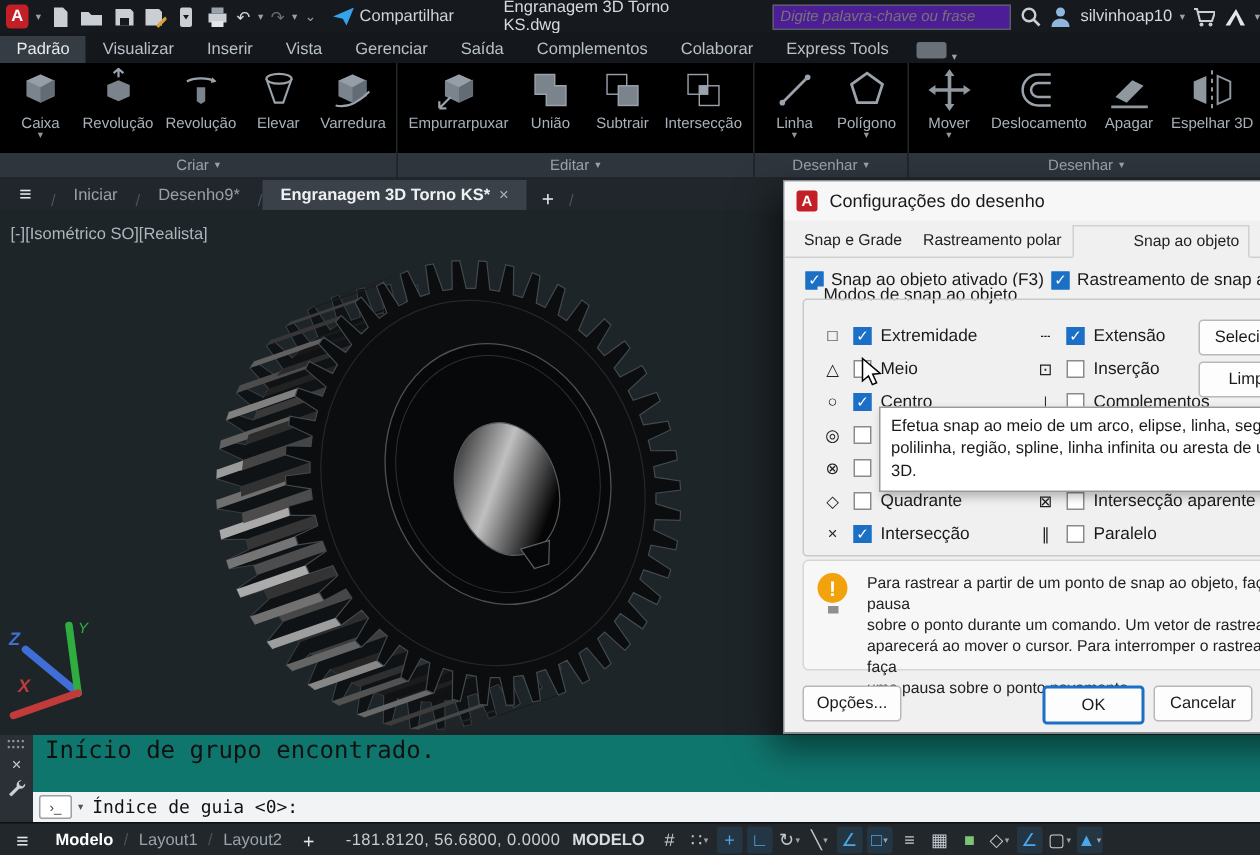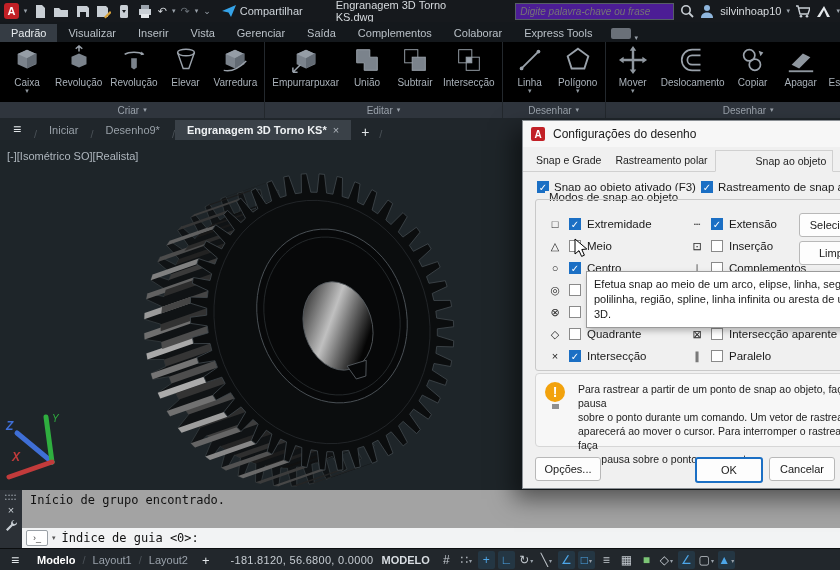--- a/index.html
+++ b/index.html
@@ -45,21 +45,21 @@
   .fslash{color:#4a5157;}
   
   .viewport{position:absolute;left:0;top:140px;width:840px;height:350px;background:#1e2529;overflow:hidden;}
   .vplabel{position:absolute;left:7px;top:10px;font-size:11px;color:#aeb6bd;}
   
   .cmd{position:absolute;left:0;top:490px;width:840px;height:58px;background:#2b3036;display:flex;}
   .cmdstrip{width:22px;display:flex;flex-direction:column;align-items:center;padding-top:3px;gap:3px;color:#c9cfd5;}
   .grip{font-size:6px;line-height:4px;letter-spacing:1px;color:#8f979f;}
   .cmdx{font-size:11px;}
   .cmdmain{flex:1;display:flex;flex-direction:column;}
-  .cmdhist{background:#a3a3a3;color:#111;font-family:"DejaVu Sans Mono",monospace;font-size:12px;
+  .cmdhist{background:#0f766e;color:#111;font-family:"DejaVu Sans Mono",monospace;font-size:16px;
            line-height:18px;padding:1px 8px;height:38px;box-sizing:border-box;}
   .cmdline{background:#f2f3f4;height:20px;display:flex;align-items:center;gap:4px;padding-left:4px;}
   .cmdico{width:20px;height:14px;border:1px solid #9aa0a6;border-radius:2px;font-size:9px;color:#444;
           display:flex;align-items:center;justify-content:center;background:#fff;}
   .cmdin{flex:1;border:none;outline:none;background:transparent;color:#111;
          font-family:"DejaVu Sans Mono",monospace;font-size:12px;}
   
   .status{position:absolute;left:0;top:548px;width:840px;height:22px;background:#22272c;
           display:flex;align-items:center;font-size:11px;border-top:1px solid #0c0e10;}
   .sham{width:30px;text-align:center;color:#e3e7ea;font-size:14px;}
@@ -326,28 +326,20 @@
               </svg></div>
             <div class="rlb">Mover</div>
             <div class="crt">▾</div>
           </div>
           <div class="rbtn">
             <div class="ric"><svg width="30" height="30" viewBox="0 0 32 32">
                 <path d="M24 11H15a5 5 0 0 0 0 10h9" fill="none" stroke="#9aa2ab" stroke-width="1.8"></path>
                 <path d="M24 5H15a11 11 0 0 0 0 22h9" fill="none" stroke="#9aa2ab" stroke-width="1.8"></path>
               </svg></div>
             <div class="rlb">Deslocamento</div>
-          </div>
-          <div class="rbtn">
-            <div class="ric"><svg width="30" height="30" viewBox="0 0 32 32">
-                <circle cx="12" cy="11" r="6" fill="none" stroke="#9aa2ab" stroke-width="1.8"></circle>
-                <circle cx="18" cy="21" r="6" fill="none" stroke="#9aa2ab" stroke-width="1.8"></circle>
-                <path d="M22 6l5 2-3 4z" fill="#9aa2ab"></path>
-              </svg></div>
-            <div class="rlb">Copiar</div>
           </div>
           <div class="rbtn">
             <div class="ric"><svg width="30" height="30" viewBox="0 0 32 32">
                 <path d="M6 21L18 9l8 4-12 12z" fill="#8f979f"></path>
                 <path d="M3 28h26" stroke="#8f979f" stroke-width="2"></path>
               </svg></div>
             <div class="rlb">Apagar</div>
           </div>
           <div class="rbtn">
             <div class="ric"><svg width="30" height="30" viewBox="0 0 32 32">

